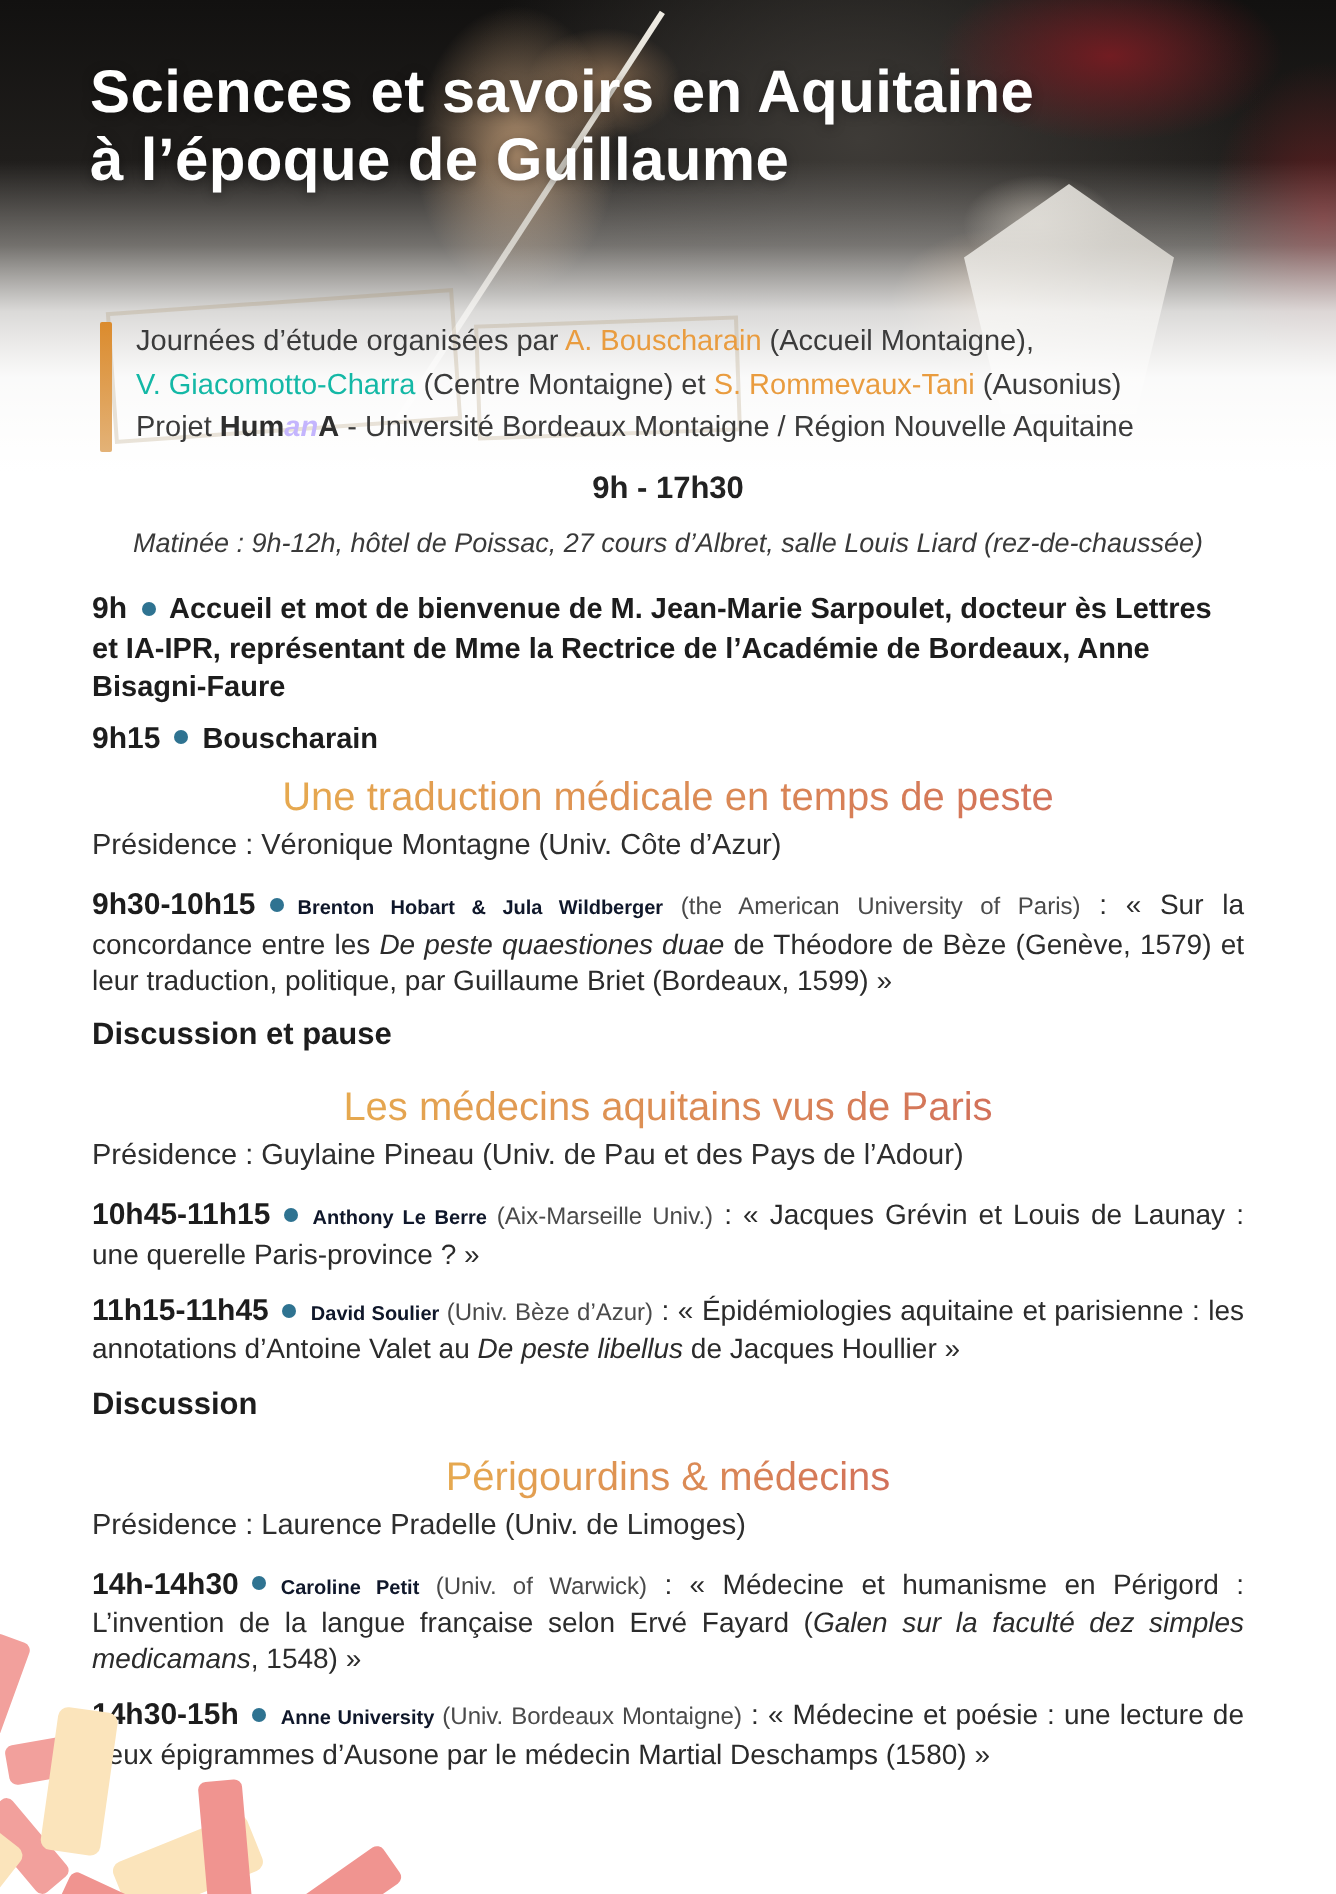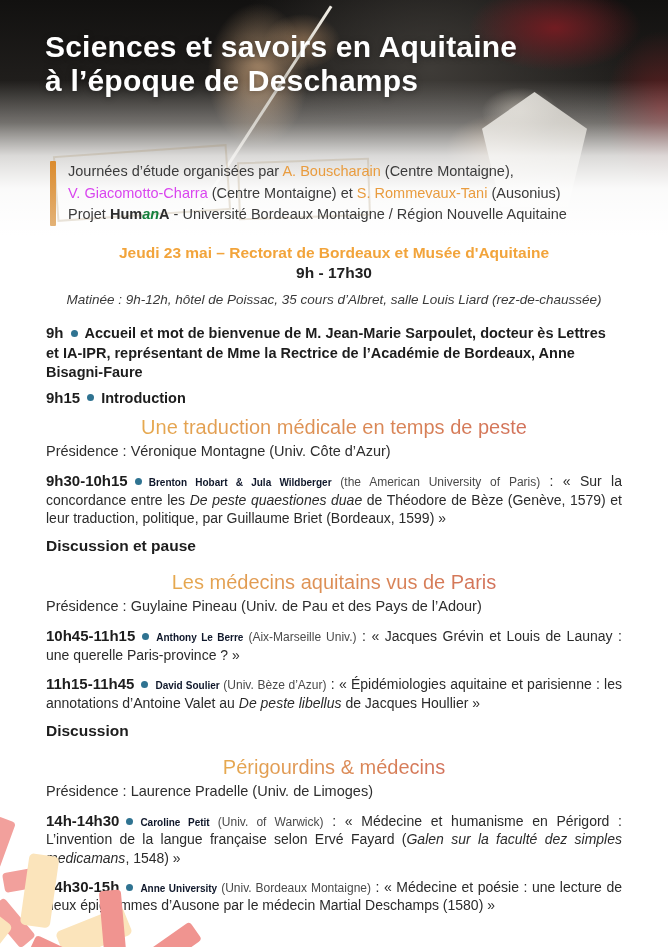--- a/index.html
+++ b/index.html
@@ -36,23 +36,23 @@
   .f2 { left:238px; top:160px; width:128px; height:54px; transform:rotate(-2deg); }
 
   .hero-title { position:absolute; left:45px; top:30px; color:#ffffff; font-weight:700;
     font-size:30px; line-height:1.13; letter-spacing:.2px; white-space:nowrap;
     text-shadow:0 1px 6px rgba(0,0,0,0.35); }
 
   .org { position:absolute; left:50px; bottom:10px; display:flex; gap:12px; }
   .org-bar { width:6px; border-radius:1px; background:linear-gradient(#db8b2d, #e3b277); }
   .org-lines { font-size:14.5px; line-height:1.5; color:#3b3b3b; white-space:nowrap; }
   .accent { color:#e99c3f; }
-  .accent-faded { color:#d946ef; }
+  .accent-faded { color:#14b8a6; }
   .bold { font-weight:700; color:#2e2e2e; }
-  .bold-it { font-weight:700; font-style:italic; color:#15803d; }
+  .bold-it { font-weight:700; font-style:italic; color:#c4b5fd; }
 
   
   .content { position:absolute; top:236px; left:0; width:668px; padding:0 46px; box-sizing:border-box; }
   .center { text-align:center; }
   .day-title { margin:8px 0 2px; font-size:15.5px; font-weight:700; color:#f2a43b; }
   .hours { margin:0 0 10px; font-size:15.5px; font-weight:700; color:#222222; }
   .note { margin:4px 0 16px; font-size:13.5px; font-style:italic; color:#3a3a3a; }
   .note.pm { margin:14px 0 6px; }
 
   .opening { margin:0 0 5px; font-size:14.5px; font-weight:700; color:#1d1d1d; line-height:1.35; }
@@ -89,41 +89,40 @@
   <div class="hero">
     <div class="paint"></div>
     <div class="stylus"></div>
     <div class="poly"></div>
     <div class="fade"></div>
     <div class="frame f1"></div>
     <div class="frame f2"></div>
 
     <div class="hero-title">
       <div>Sciences et savoirs en Aquitaine</div>
-      <div>à l’époque de Deschamps</div>
+      <div>à l’époque de Guillaume</div>
     </div>
 
     <div class="org">
       <div class="org-bar"></div>
       <div class="org-lines">
-        <div><span>Journées d’étude organisées par </span><span class="accent">A. Bouscharain</span><span> (Centre Montaigne),</span></div>
+        <div><span>Journées d’étude organisées par </span><span class="accent">A. Bouscharain</span><span> (Accueil Montaigne),</span></div>
         <div><span class="accent-faded">V. Giacomotto-Charra</span><span> (Centre Montaigne) et </span><span class="accent">S. Rommevaux-Tani</span><span> (Ausonius)</span></div>
         <div><span>Projet </span><span class="bold">Hum</span><span class="bold-it">an</span><span class="bold">A</span><span> - Université Bordeaux Montaigne / Région Nouvelle Aquitaine</span></div>
       </div>
     </div>
   </div>
 
   <div class="content">
 
-    <div class="day-title center">Jeudi 23 mai – Rectorat de Bordeaux et Musée d'Aquitaine</div>
     <div class="hours center">9h - 17h30</div>
-    <div class="note center">Matinée : 9h-12h, hôtel de Poissac, 35 cours d’Albret, salle Louis Liard (rez-de-chaussée)</div>
+    <div class="note center">Matinée : 9h-12h, hôtel de Poissac, 27 cours d’Albret, salle Louis Liard (rez-de-chaussée)</div>
 
     <p class="opening"><span class="time">9h</span><span class="bullet"></span><span>Accueil et mot de bienvenue de M. Jean-Marie Sarpoulet, docteur ès Lettres et IA-IPR, représentant de Mme la Rectrice de l’Académie de Bordeaux, Anne Bisagni-Faure</span></p>
-    <p class="opening second"><span class="time">9h15</span><span class="bullet"></span><span>Introduction</span></p>
+    <p class="opening second"><span class="time">9h15</span><span class="bullet"></span><span>Bouscharain</span></p>
 
     <h2 class="sec-head"><span>Une traduction médicale en temps de peste</span></h2>
     <div class="chair">Présidence : Véronique Montagne (Univ. Côte d’Azur)</div>
     <p class="talk"><span class="time">9h30-10h15</span><span class="bullet"></span><span class="speaker">Brenton Hobart &amp; Jula Wildberger</span><span class="affil"> (the American University of Paris)</span><span> : « Sur la concordance entre les </span><em>De peste quaestiones duae</em><span> de Théodore de Bèze (Genève, 1579) et leur traduction, politique, par Guillaume Briet (Bordeaux, 1599) »</span></p>
     <div class="closing">Discussion et pause</div>
 
     <h2 class="sec-head"><span>Les médecins aquitains vus de Paris</span></h2>
     <div class="chair">Présidence : Guylaine Pineau (Univ. de Pau et des Pays de l’Adour)</div>
     <p class="talk"><span class="time">10h45-11h15</span><span class="bullet"></span><span class="speaker">Anthony Le Berre</span><span class="affil"> (Aix-Marseille Univ.)</span><span> : « Jacques Grévin et Louis de Launay : une querelle Paris-province ? »</span><em></em><span></span></p>
     <p class="talk"><span class="time">11h15-11h45</span><span class="bullet"></span><span class="speaker">David Soulier</span><span class="affil"> (Univ. Bèze d’Azur)</span><span> : « Épidémiologies aquitaine et parisienne : les annotations d’Antoine Valet au </span><em>De peste libellus</em><span> de Jacques Houllier »</span></p>

